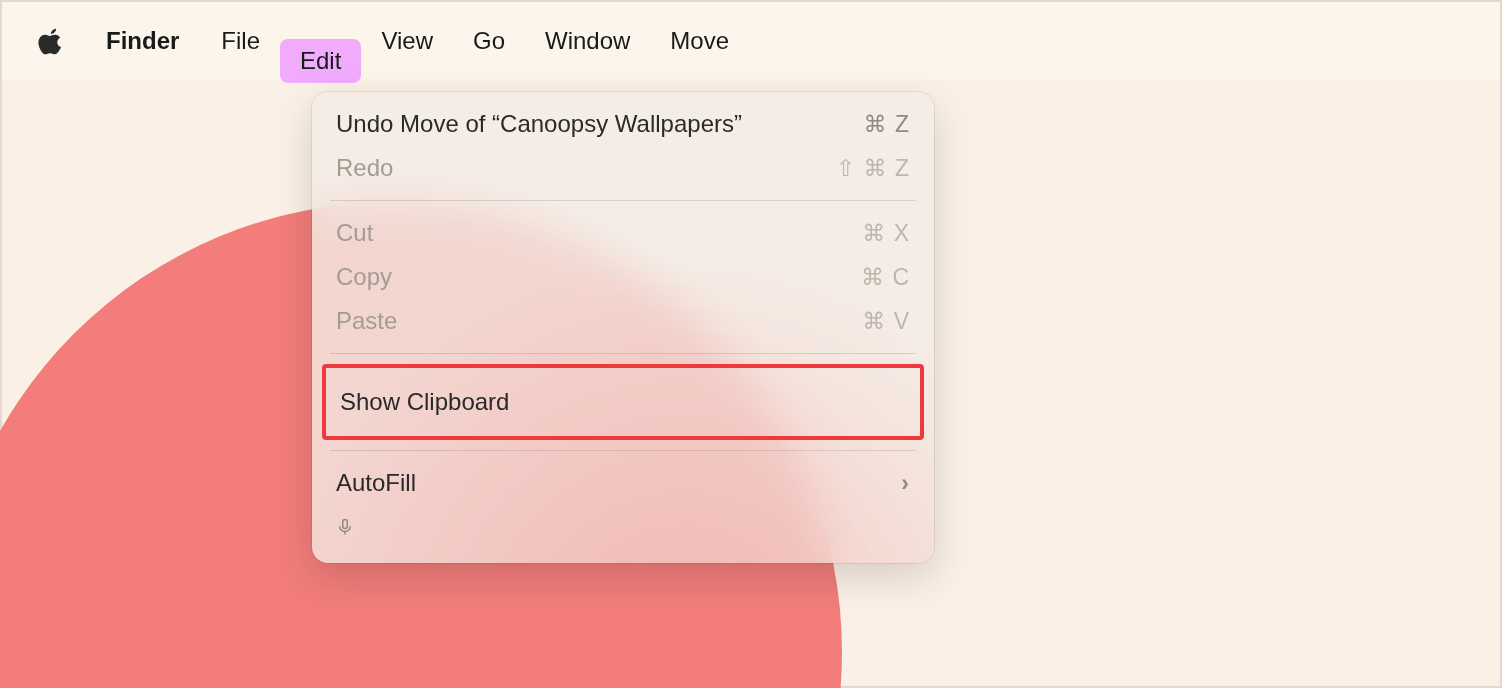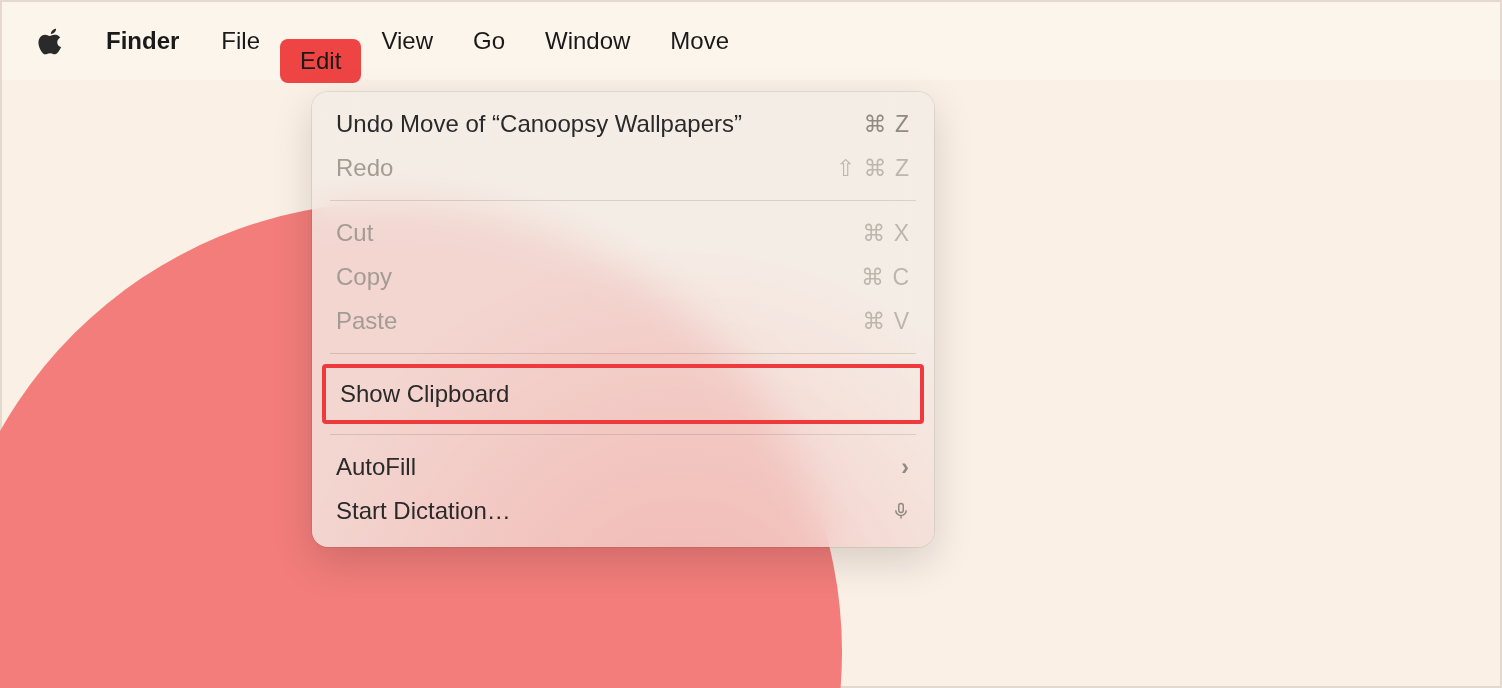--- a/index.html
+++ b/index.html
@@ -31,21 +31,21 @@
       gap: 0;
     }
     .apple { width: 30px; height: 30px; margin-right: 30px; display:flex; align-items:center; justify-content:center; }
     .menu-item {
       padding: 8px 20px;
       border-radius: 8px;
       cursor: default;
       user-select: none;
     }
     .menu-item.app { font-weight: 700; padding-left:10px; padding-right:22px; }
-    .menu-item.active { background: #ef4444; margin-top: 40px; }
+    .menu-item.active { background: #f0abfc; margin-top: 40px; }
     
     .dropdown {
       position: absolute;
       left: 310px; top: 90px;
       width: 622px;
       background: rgba(242,236,230,0.80);
       border-radius: 16px;
       box-shadow: 0 14px 40px rgba(0,0,0,0.15), 0 0 0 1px rgba(0,0,0,0.08);
       padding: 10px 0 14px 0;
       z-index: 3;
@@ -63,21 +63,21 @@
       position: relative;
       display: flex; align-items: center; justify-content: space-between;
       padding: 8px 24px;
       min-height: 44px;
     }
     .dd-row.disabled { color: #a39c93; text-align: right; }
     .dd-row .shortcut { color: #8f8a82; font-size: 23px; letter-spacing: 1px; display:flex; align-items:center; gap:4px;}
     .dd-row.disabled .shortcut { color: #bcb6ad; }
     .dd-row.highlight {
       margin: 6px 10px;
-      padding: 12px 14px;
+      padding: 20px 14px;
       border: 4px solid #ef3a3d;
       border-radius: 4px;
     }
     .dd-sep {
       height: 1px; margin: 10px 18px;
       background: rgba(0,0,0,0.12);
     }
     .chevron { font-size: 22px; font-weight: 700; }
   </style>
 </head>
@@ -131,21 +131,20 @@
       <span>Show Clipboard</span>
       <span class="shortcut"></span>
     </div>
     <div class="dd-sep"></div>
 
     <div class="dd-row">
       <span>AutoFill</span>
       <span class="shortcut chevron">›</span>
     </div>
     <div class="dd-row">
-      <span>Start Dictation…</span>
       <span class="shortcut">
         <svg width="18" height="22" viewBox="0 0 24 24" fill="none" stroke="#8f8a82" stroke-width="2">
             <rect x="9" y="2" width="6" height="12" rx="3"></rect>
             <path d="M5 11a7 7 0 0 0 14 0M12 18v4"></path>
           </svg>
       </span>
     </div>
   </div>
 </div>
 

